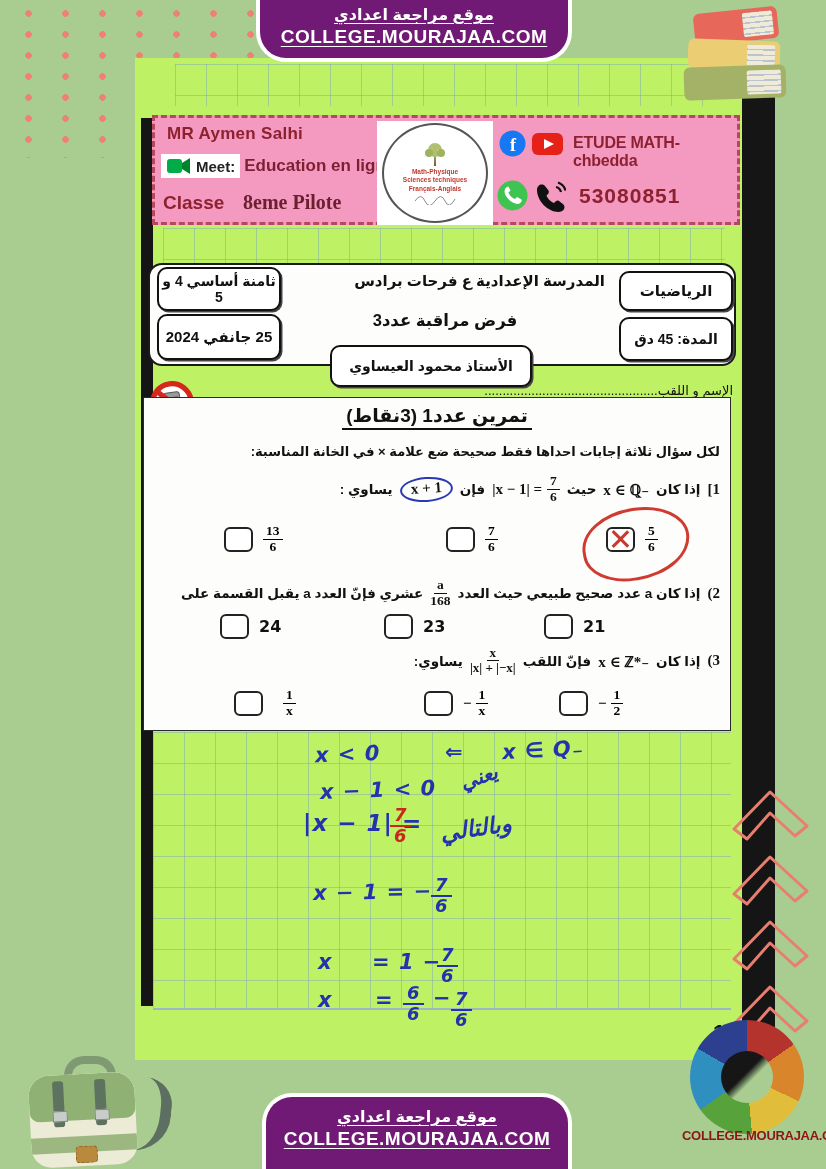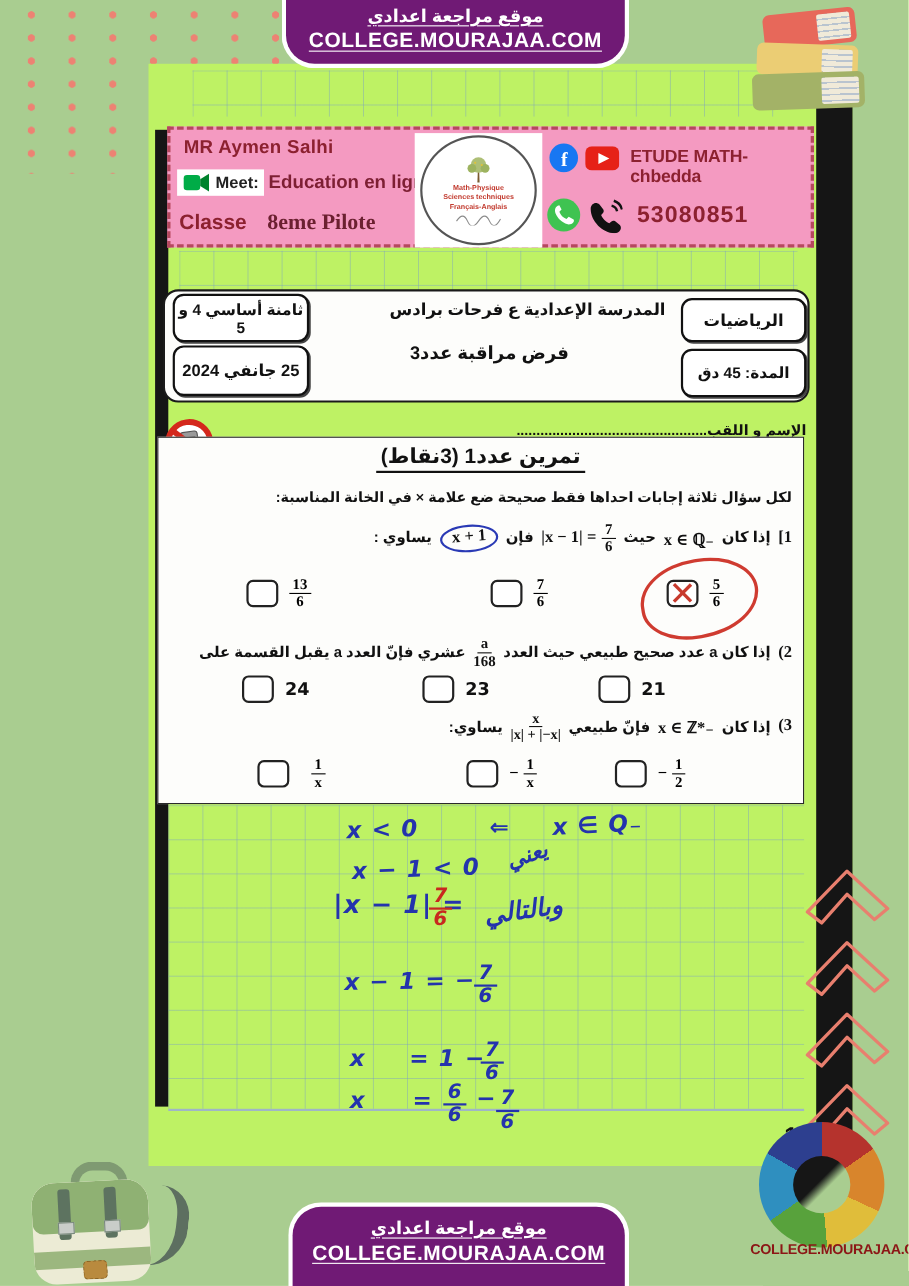--- a/index.html
+++ b/index.html
@@ -37,21 +37,21 @@
   .logo-ellipse{width:102px;height:96px;border:2px solid #555;border-radius:50%;display:flex;flex-direction:column;align-items:center;justify-content:center;gap:1px;}
   .logo-line{font-size:6.5px;font-weight:700;color:#c23a2e;line-height:1.15;}
   .brand{left:418px;top:16px;width:168px;font-size:16px;font-weight:800;letter-spacing:-.2px;}
   .phone-number{left:424px;top:66px;font-size:21px;font-weight:800;letter-spacing:1px;}
   
   .schoolbox{left:13px;top:205px;width:584px;height:99px;border:2.5px solid #1a1a1a;border-radius:14px;background:#fdfdfb;}
   .infocard{border:2px solid #111;border-radius:10px;background:#fff;box-shadow:1.5px 1.5px 0 #444;
             display:flex;align-items:center;justify-content:center;font-weight:800;color:#111;text-align:center;}
   .school-name{left:150px;top:214px;width:320px;font-size:15px;font-weight:800;color:#111;direction:rtl;}
   .exam-title{left:150px;top:253px;width:320px;text-align:center;font-size:16.5px;font-weight:800;color:#111;direction:rtl;}
-  .name-line{left:330px;top:325px;width:268px;direction:rtl;font-size:13px;font-weight:700;color:#111;white-space:nowrap;overflow:hidden;}
+  .name-line{left:330px;top:325px;width:268px;direction:rtl;font-size:13px;font-weight:400;color:#111;white-space:nowrap;overflow:hidden;}
   
   .exbox{left:8px;top:339px;width:588px;height:334px;border:1.5px solid #2a2a2a;background:#fdfdfb;box-sizing:border-box;}
   .ex-title{left:0;top:6px;width:100%;text-align:center;font-size:19px;font-weight:700;color:#111;direction:rtl;}
   .ex-title span{border-bottom:2.5px solid #111;padding:0 4px 2px;}
   .ex-instr{right:10px;top:46px;font-size:13px;font-weight:800;color:#111;direction:rtl;}
   .qline{right:10px;direction:rtl;display:flex;align-items:center;gap:7px;font-size:13.5px;font-weight:800;color:#111;}
   .math{font-family:"Liberation Serif","DejaVu Serif",serif;font-weight:700;font-size:15px;direction:ltr;}
   .mathseg{display:inline-flex;align-items:center;gap:5px;direction:ltr;}
   .frac{display:inline-flex;flex-direction:column;align-items:center;line-height:1.1;font-family:"Liberation Serif",serif;font-weight:700;font-size:13.5px;}
   .frac .num{border-bottom:1.4px solid currentColor;padding:0 3px;}
@@ -163,20 +163,21 @@
       <div class="abs phone-number maroon">53080851</div>
     </div>
 
     <div class="abs schoolbox"></div>
     <div class="abs infocard" style="left:22px;top:209px;width:120px;height:40px;font-size:14px;direction:rtl;">ثامنة أساسي 4 و 5</div>
     <div class="abs infocard" style="left:22px;top:256px;width:120px;height:42px;font-size:15px;direction:rtl;">25 جانفي 2024</div>
     <div class="abs infocard" style="left:484px;top:213px;width:110px;height:36px;font-size:15px;direction:rtl;">الرياضيات</div>
     <div class="abs infocard" style="left:484px;top:259px;width:110px;height:40px;font-size:14px;direction:rtl;">المدة: 45 دق</div>
     <div class="abs school-name">المدرسة الإعدادية ع فرحات برادس</div>
     <div class="abs exam-title">فرض مراقبة عدد3</div>
+    <div class="abs infocard" style="left:195px;top:287px;width:198px;height:38px;font-size:14px;direction:rtl;z-index:2;">الأستاذ محمود العيساوي</div>
     <div class="abs name-line"><span>الإسم و اللقب</span><span>................................................</span></div>
 
     <svg class="abs" style="left:14px;top:322px;transform:rotate(-8deg);" width="46" height="46" viewBox="0 0 44 44">
       <circle cx="22" cy="22" r="18.5" fill="#fff" stroke="#d4281c" stroke-width="5"></circle>
       <rect x="15" y="12" width="15" height="21" rx="2.5" fill="#9a9a9a" stroke="#555" stroke-width="1"></rect>
       <line x1="17" y1="17" x2="28" y2="17" stroke="#555" stroke-width="1.2"></line>
         <line x1="17" y1="21" x2="28" y2="21" stroke="#555" stroke-width="1.2"></line>
       <line x1="9" y1="9" x2="35" y2="35" stroke="#d4281c" stroke-width="5"></line>
     </svg>
 
@@ -244,21 +245,21 @@
       </div>
       <div class="abs opt" style="left:400px;top:216px;">
         <span class="cb"></span>
         <span class="optnum">21</span>
       </div>
 
       <div class="abs qline" style="top:248px;">
         <span class="math">(3</span>
         <span>إذا كان</span>
         <span class="math">x ∈ ℤ*₋</span>
-        <span>فإنّ طبيعي</span>
+        <span>فإنّ اللقب</span>
         <span class="frac" style="font-size:13px;">
             <span class="num">x</span>
             <span class="den">|x| + |−x|</span>
           </span>
         <span>يساوي:</span>
       </div>
 
       <div class="abs opt" style="left:90px;top:290px;">
         <span class="cb"></span>
         <span class="math"></span>

